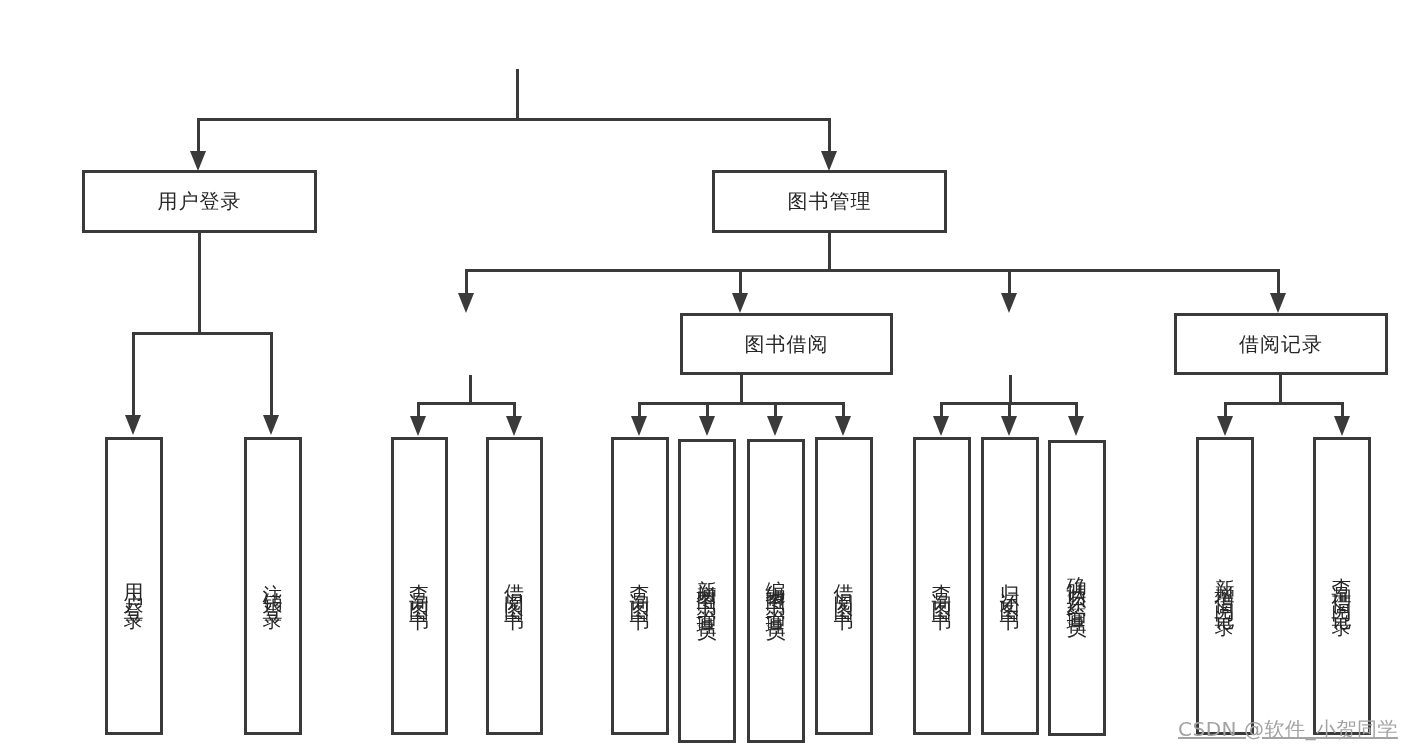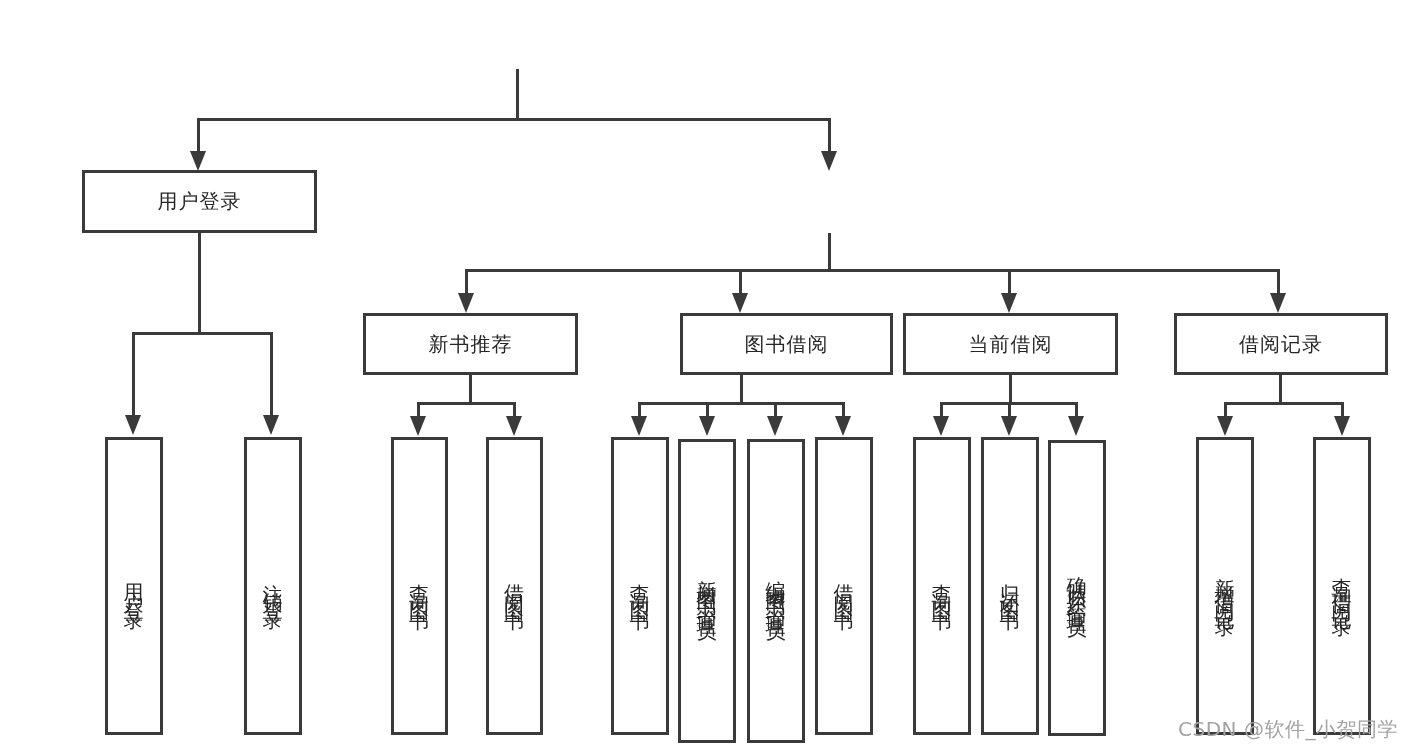--- a/index.html
+++ b/index.html
@@ -48,44 +48,42 @@
     border-right:8px solid transparent;
     border-top:20px solid var(--line);
   }
   .watermark{
     position:absolute;
     left:1178px;top:716px;
     font-size:20px;
     color:var(--muted);
     letter-spacing:0.5px;
     white-space:nowrap;
+    text-decoration:underline;
   }
 </style>
 </head>
 <body>
 
 <div class="stage">
 
 
   <div class="hnode" style="left:82px;top:170px;width:235px;height:63px;">
     <span>用户登录</span>
   </div>
 
-
-  <div class="hnode" style="left:363px;top:313px;width:215px;height:62px;">
-    <span>新书推荐</span>
-  </div>
+  <div class="hnode" style="left:712px;top:170px;width:235px;height:63px;">
+    <span>图书管理</span>
+  </div>
+
 
   <div class="hnode" style="left:635px;top:313px;width:213px;height:62px;margin-left:45px;">
     <span>图书借阅</span>
   </div>
 
-  <div class="hnode" style="left:903px;top:313px;width:215px;height:62px;">
-    <span>当前借阅</span>
-  </div>
 
   <div class="hnode" style="left:1174px;top:313px;width:214px;height:62px;">
     <span>借阅记录</span>
   </div>
 
   <div class="vnode" style="left:105px;top:437px;width:58px;height:298px;">
     <span>用户登录</span>
   </div>
 
   <div class="vnode" style="left:244px;top:437px;width:58px;height:298px;">

